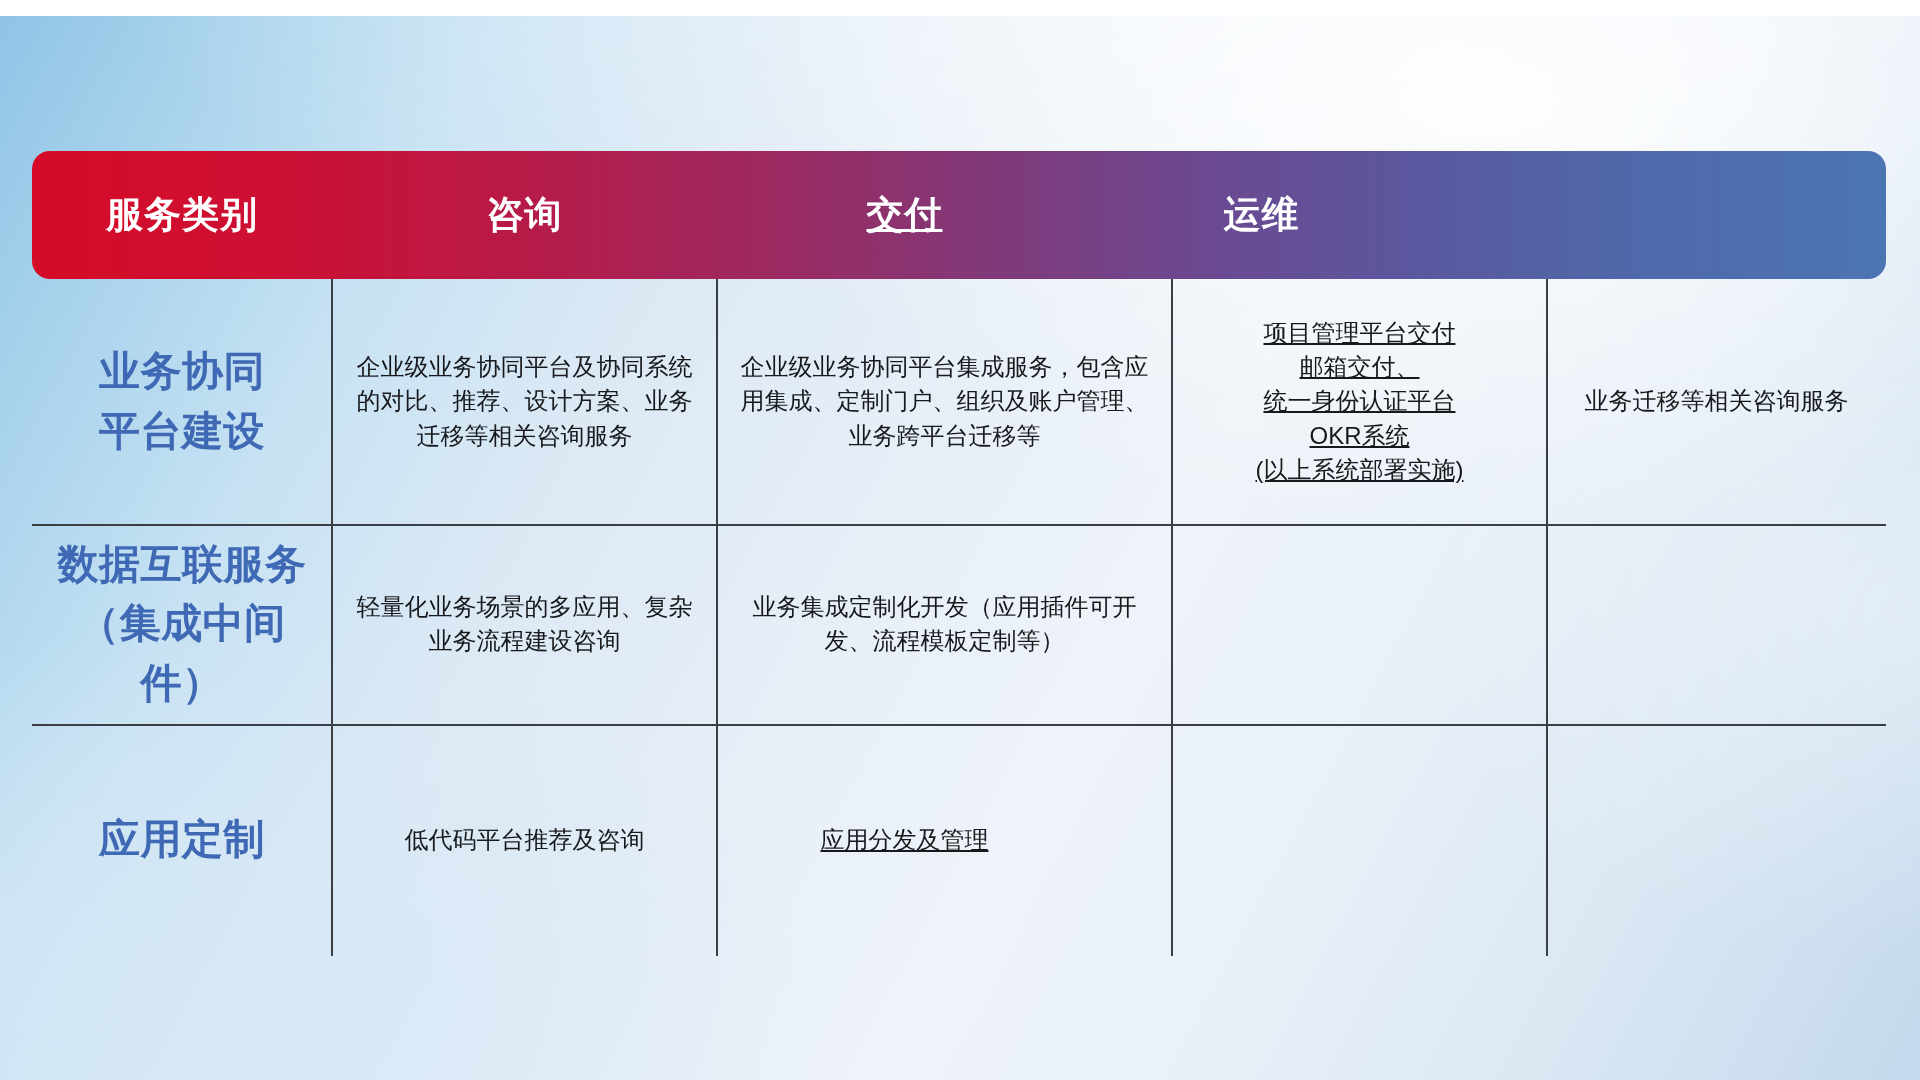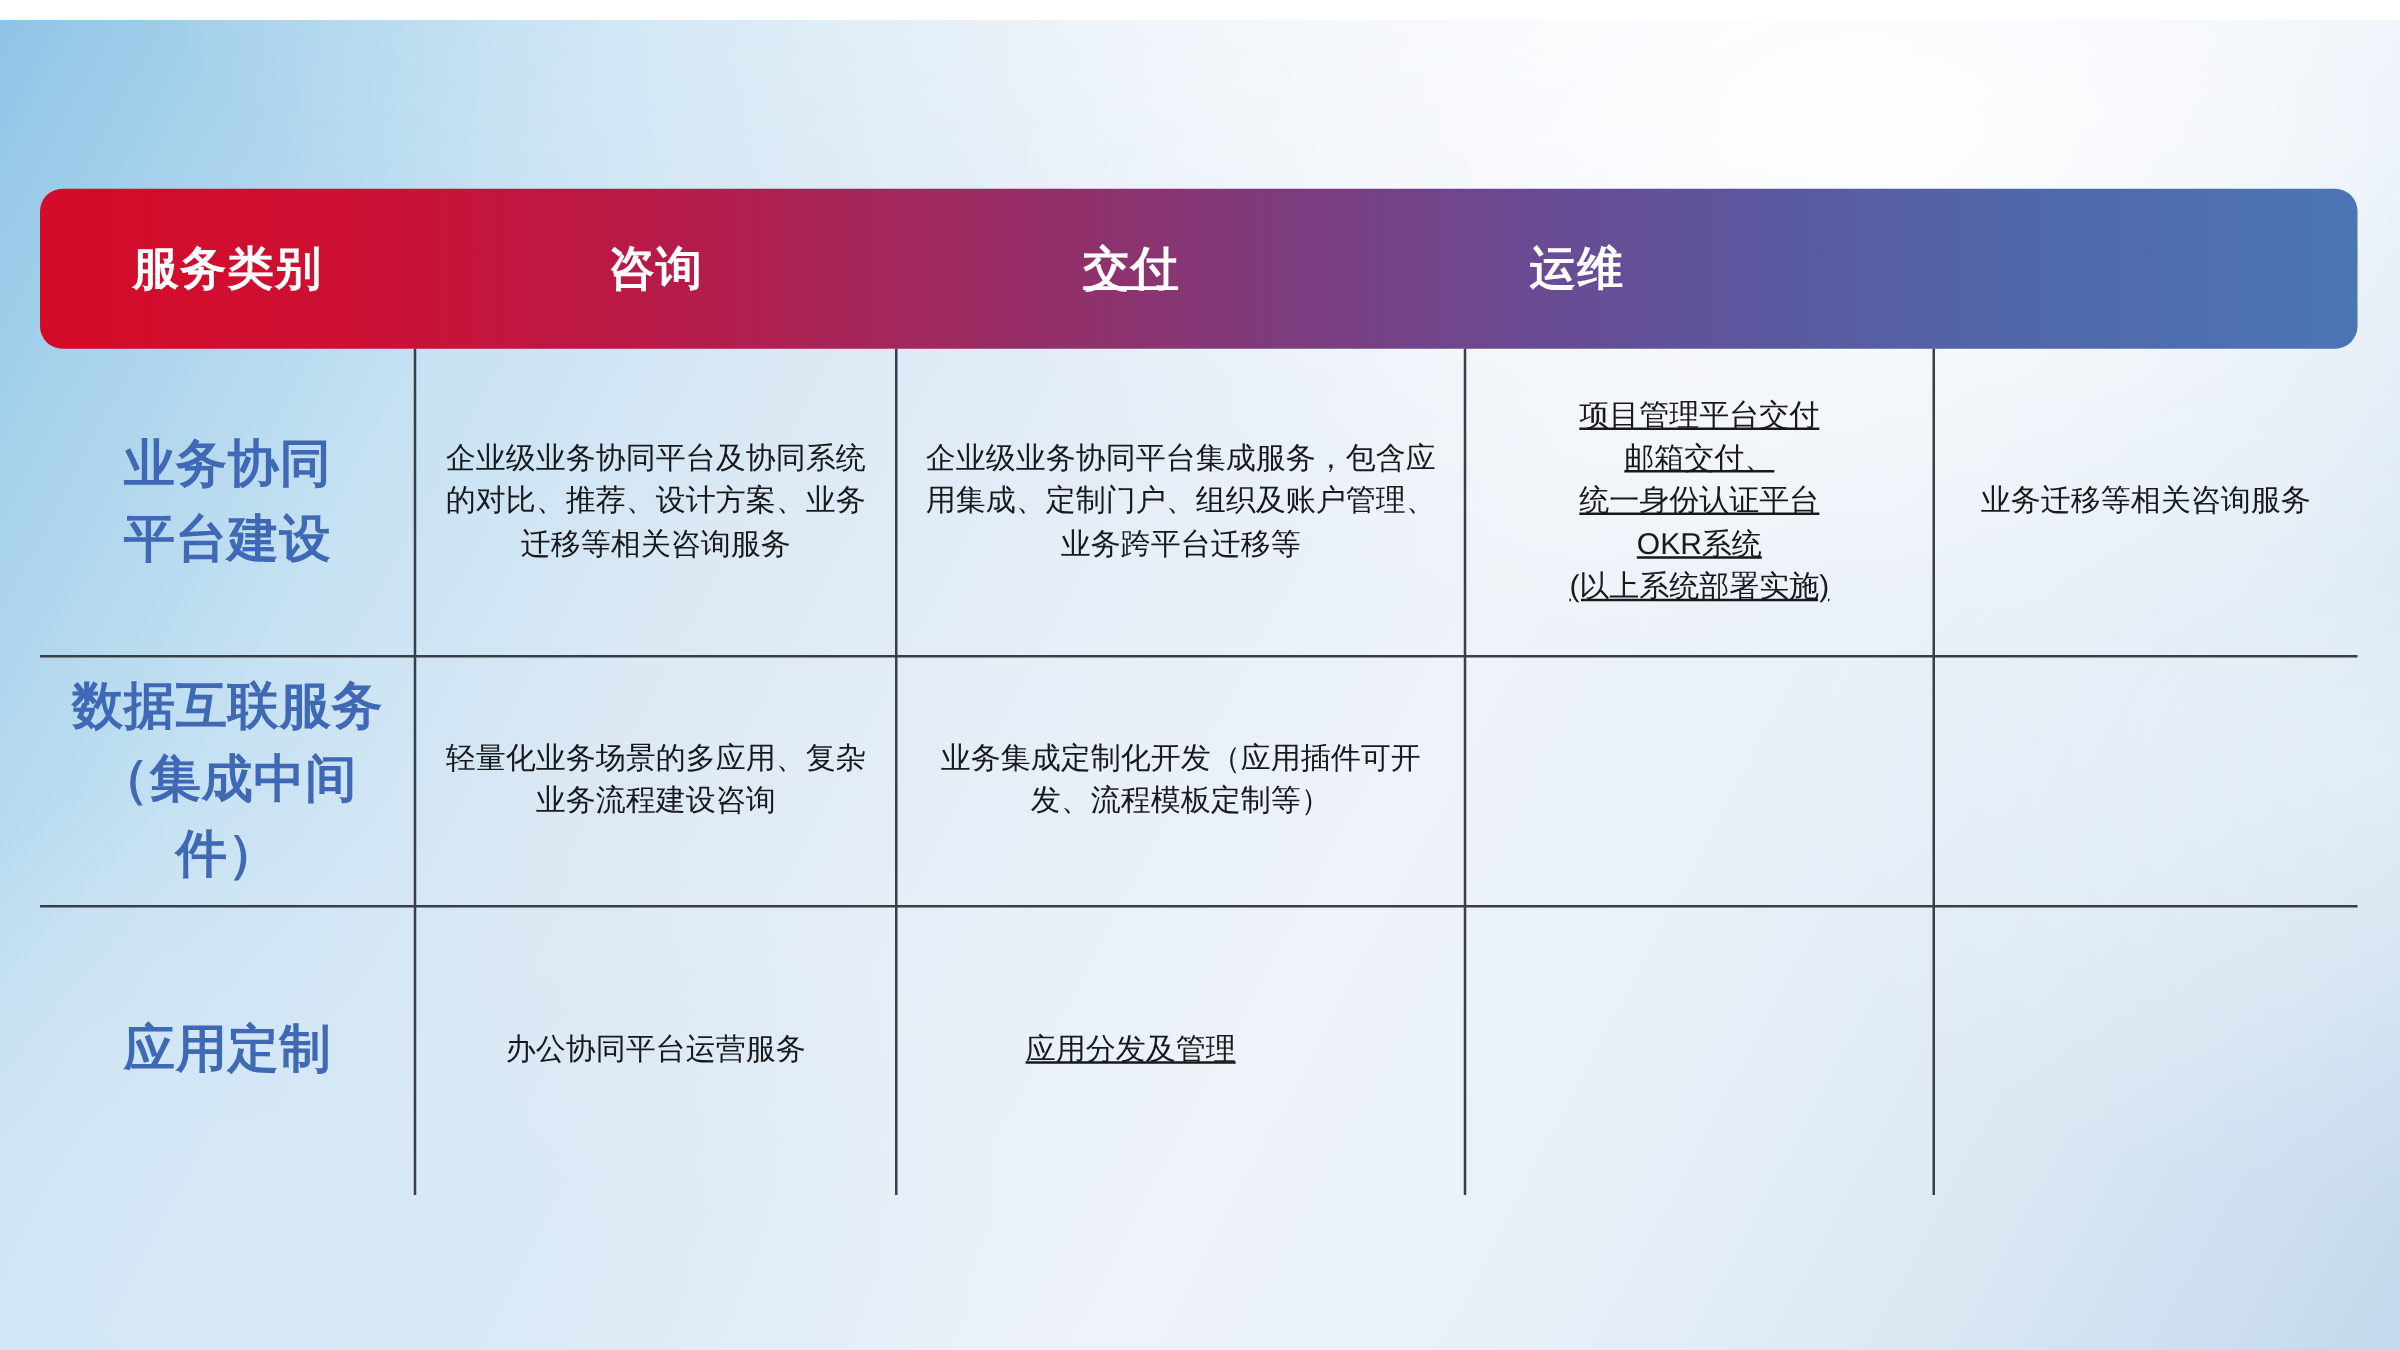--- a/index.html
+++ b/index.html
@@ -161,21 +161,21 @@
       <div class="t-row r2">
         <div class="cell cat c0">数据互联服务<br>（集成中间件）</div>
         <div class="cell c1">轻量化业务场景的多应用、复杂业务流程建设咨询</div>
         <div class="cell c2">业务集成定制化开发（应用插件可开发、流程模板定制等）</div>
         <div class="cell c3"></div>
         <div class="cell c4"></div>
       </div>
 
       <div class="t-row r3">
         <div class="cell cat c0">应用定制</div>
-        <div class="cell c1">办公协同平台运营服务</div>
+        <div class="cell c1">低代码平台推荐及咨询</div>
         <div class="cell c3">应用分发及管理</div>
         <div class="cell c4"></div>
       </div>
 
       <div class="hline" style="top:245px;"></div>
       <div class="hline" style="top:445px;"></div>
 
       <div class="vline" style="left:299px; top:0; height:677px;"></div>
       <div class="vline" style="left:684px; top:0; height:677px;"></div>
       <div class="vline" style="left:1139px; top:0; height:677px;"></div>

